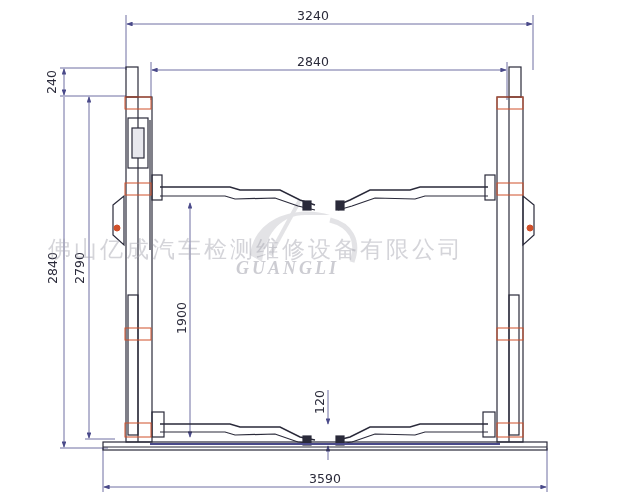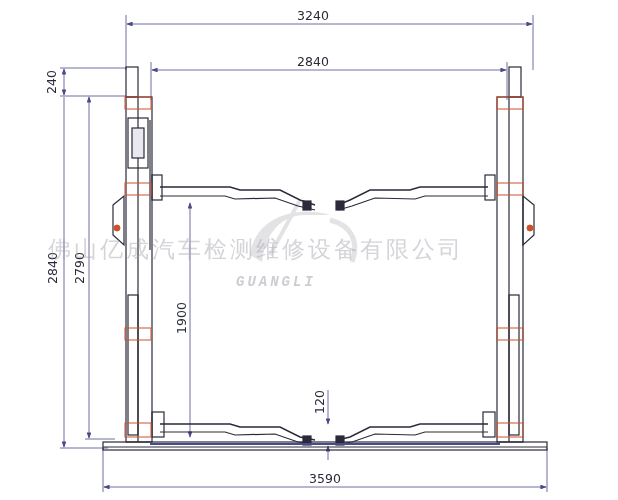--- a/index.html
+++ b/index.html
@@ -1,20 +1,20 @@
 <!DOCTYPE html>
 <html><head>
   <meta charset="utf-8">
   <style>
     html, body { margin: 0; padding: 0; background: #ffffff; }
     body { width: 618px; height: 500px; position: relative; overflow: hidden; font-family: "DejaVu Sans", sans-serif; }
     #drawing { position: absolute; left: 0; top: 0; width: 618px; height: 500px; }
     .dim-text { font-family: "DejaVu Sans", sans-serif; font-size: 12.5px; fill: #2a2a3a; }
     .watermark-cn { position: absolute; left: 48px; top: 234px; font-family: Liberation Serif, serif; font-size: 23px; color: rgba(160,160,170,0.45); letter-spacing: 3px; white-space: nowrap; }
-    .watermark-brand { position: absolute; left: 236px; top: 274px; font-family: Liberation Mono, monospace; font-weight: bold; font-style: italic; font-size: 14px; color: rgba(170,170,180,0.6); letter-spacing: 3px; }
+    .watermark-brand { position: absolute; left: 236px; top: 258px; font-family: Liberation Serif, serif; font-weight: bold; font-style: italic; font-size: 18px; color: rgba(170,170,180,0.6); letter-spacing: 3px; }
   </style>
 </head>
 <body>
 
 <svg id="drawing" viewBox="0 0 618 500" xmlns="http://www.w3.org/2000/svg">
   <defs>
     <marker id="arr" markerWidth="8" markerHeight="6" refX="7" refY="3" orient="auto-start-reverse">
       <path d="M0,0 L8,3 L0,6 z" fill="#4a4a8a"></path>
     </marker>
   </defs>

